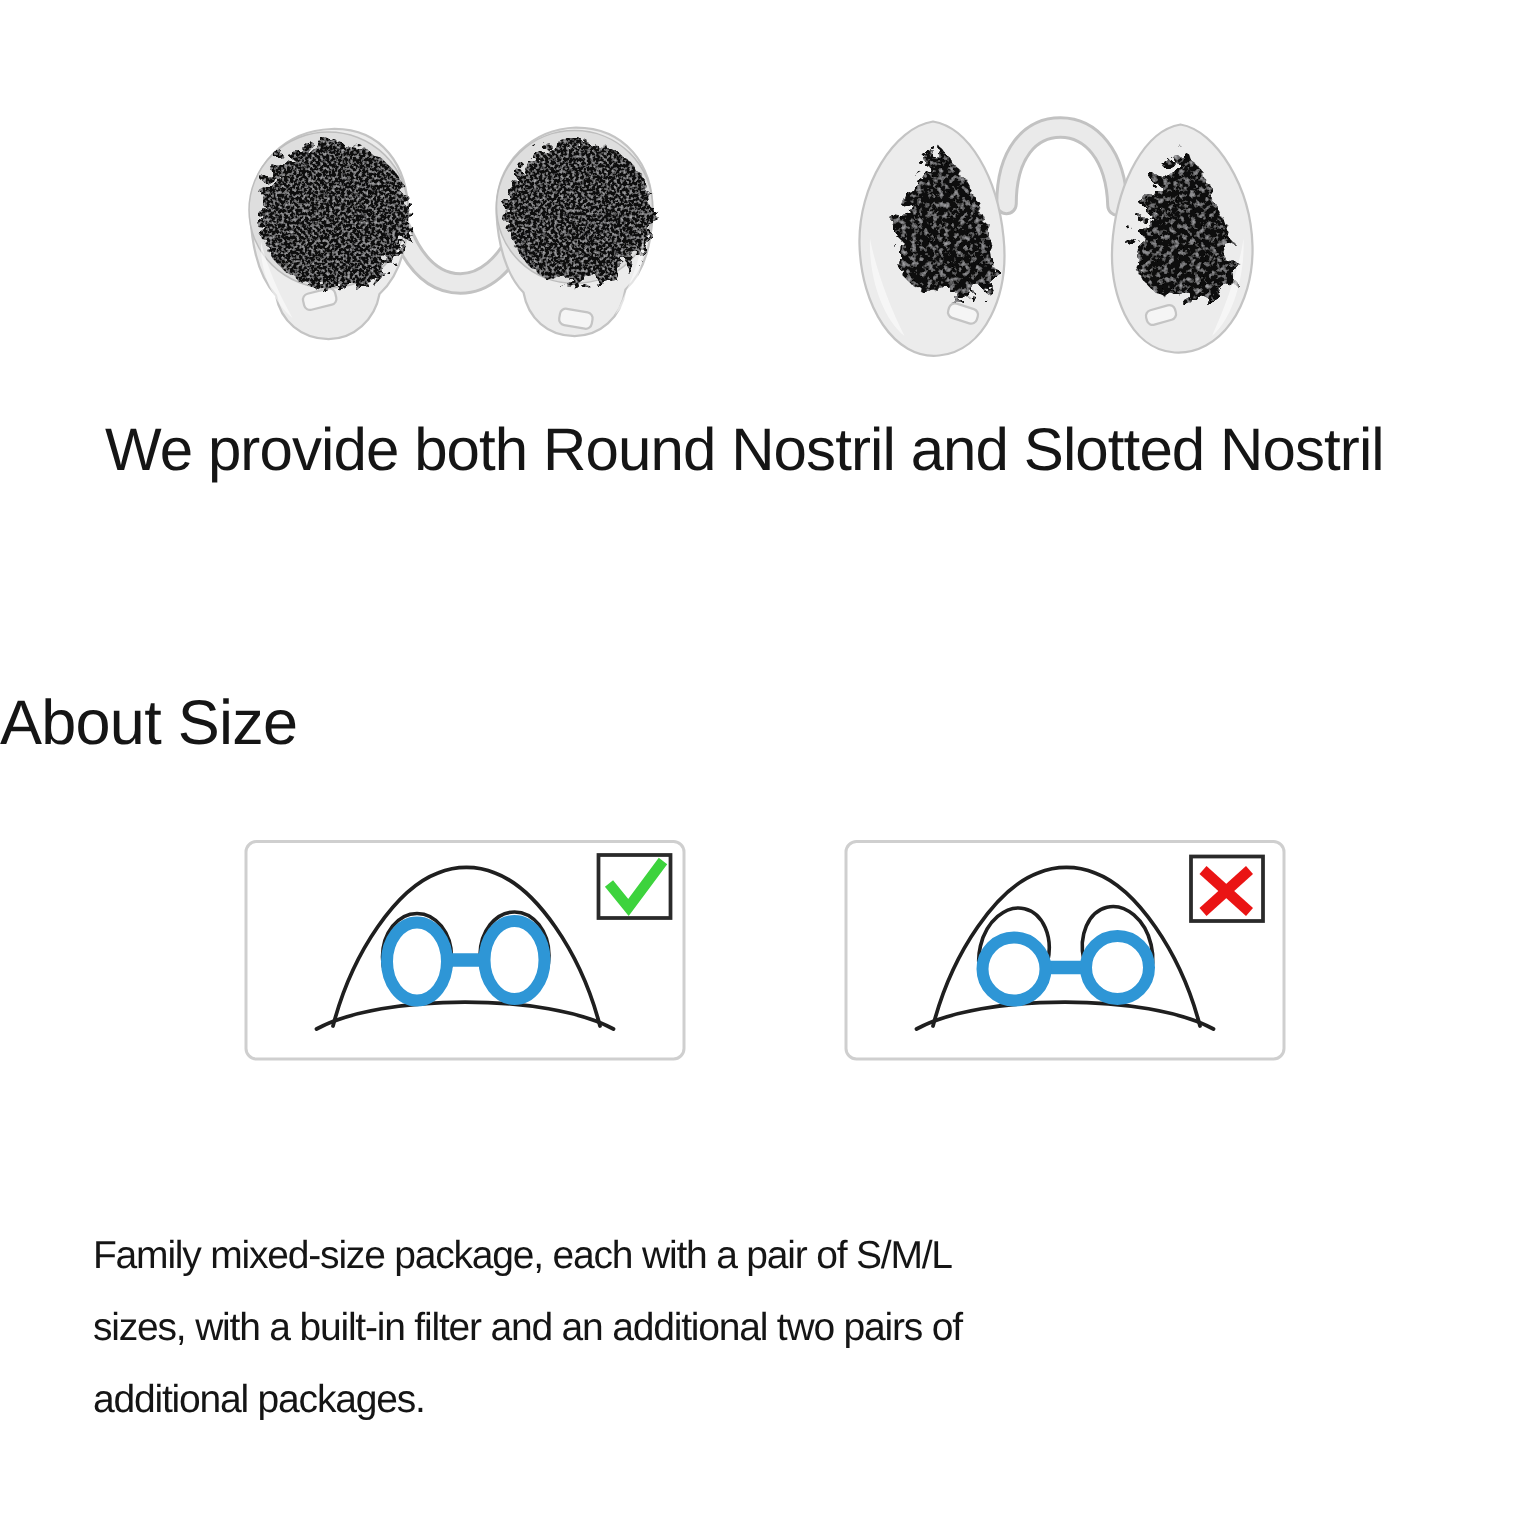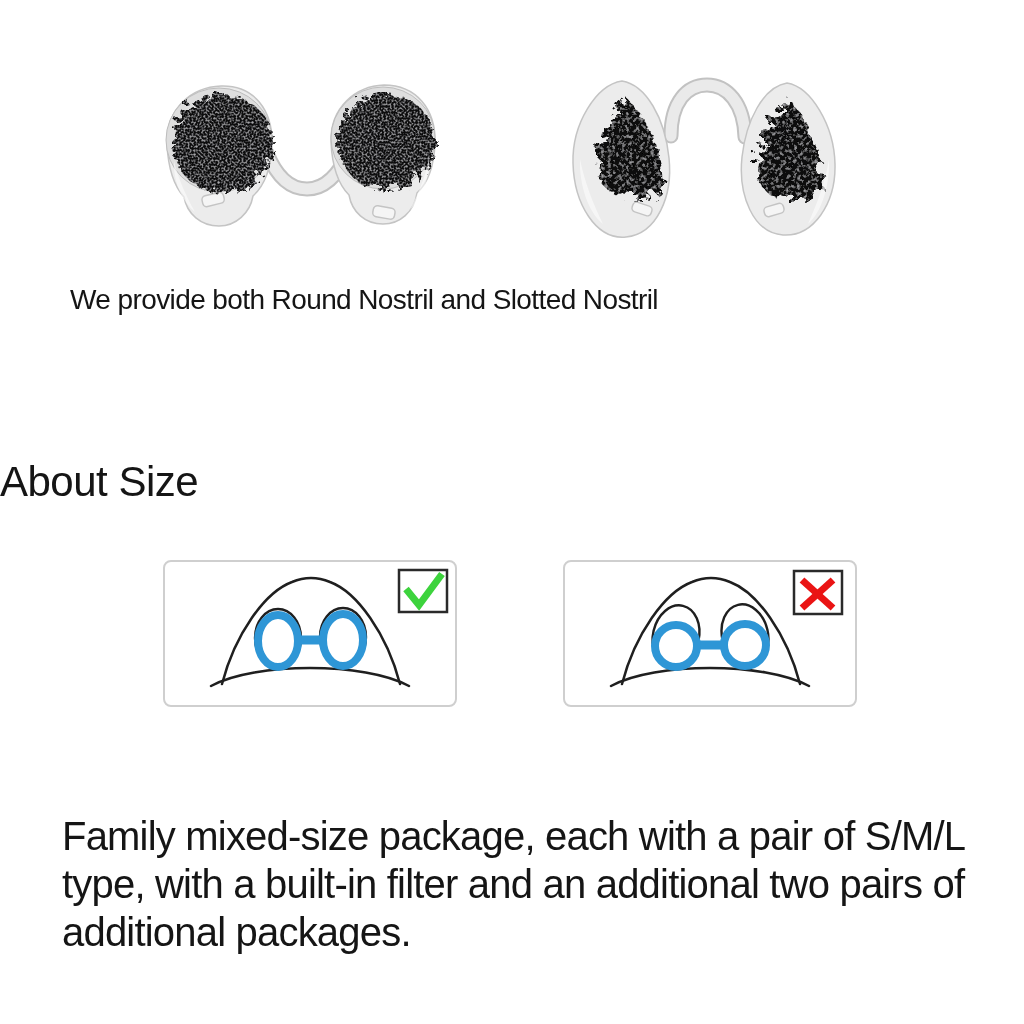--- a/index.html
+++ b/index.html
@@ -3,29 +3,29 @@
 <meta charset="utf-8">
 <style>
   html,body{margin:0;padding:0;background:#ffffff;}
   .canvas{
     position:relative;width:1024px;height:1024px;background:var(--page-bg,#ffffff);
     font-family:"Liberation Sans",sans-serif;color:var(--text,#151515);overflow:hidden;
   }
   .photo{position:absolute;}
   .intro{
     position:absolute;left:70px;top:279px;margin:0;
-    font-size:28px;line-height:42px;letter-spacing:-0.6px;color:var(--text,#151515);
+    font-size:40px;line-height:42px;letter-spacing:-0.6px;color:var(--text,#151515);
   }
   .about{
     position:absolute;left:0;top:458px;width:1024px;margin:0;text-align:left;
     font-size:42px;font-weight:400;letter-spacing:-0.5px;color:var(--text,#151515);
   }
   .footer{
     position:absolute;left:62px;top:812px;margin:0;
-    font-size:40px;line-height:48px;letter-spacing:-0.8px;color:var(--text,#151515);
+    font-size:26px;line-height:48px;letter-spacing:-0.8px;color:var(--text,#151515);
   }
   .line{display:block;}
   .size-card{
     position:absolute;top:560px;width:294px;height:147px;box-sizing:border-box;
     background:#ffffff;border:2px solid var(--card-border,#cfcfcf);border-radius:8px;
   }
   .size-card svg{display:block;}
   .card-correct{left:163px;}
   .card-wrong{left:563px;}
 
@@ -165,17 +165,17 @@
       <g>
         <rect class="badge-box" x="229" y="9" width="48" height="43"></rect>
         <line class="cross-mark" x1="237" y1="18" x2="268" y2="46"></line>
         <line class="cross-mark" x1="268" y1="18" x2="237" y2="46"></line>
       </g>
     </svg>
   </div>
 
   <p class="footer">
     <span class="line">Family mixed-size package, each with a pair of S/M/L</span>
-    <span class="line">type, with a built-in filter and an additional two pairs of</span>
+    <span class="line">sizes, with a built-in filter and an additional two pairs of</span>
     <span class="line">additional packages.</span>
   </p>
 
 </div>
 
 </body></html>

